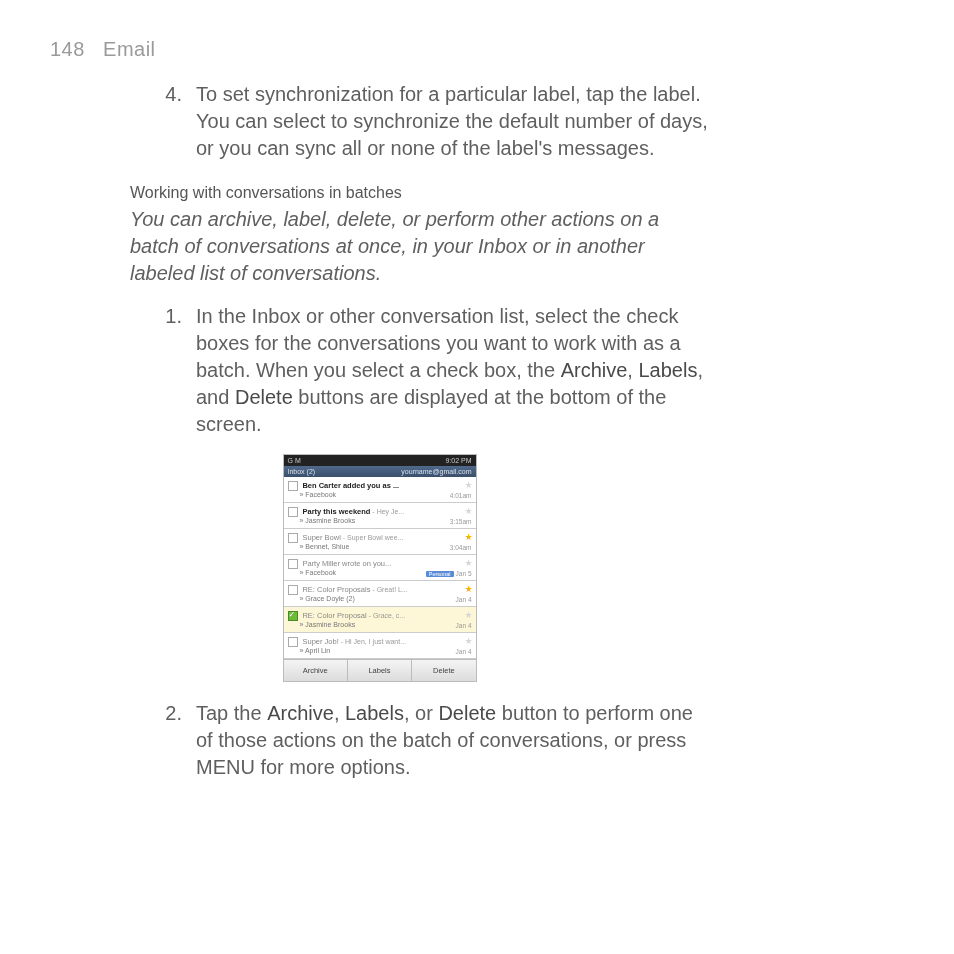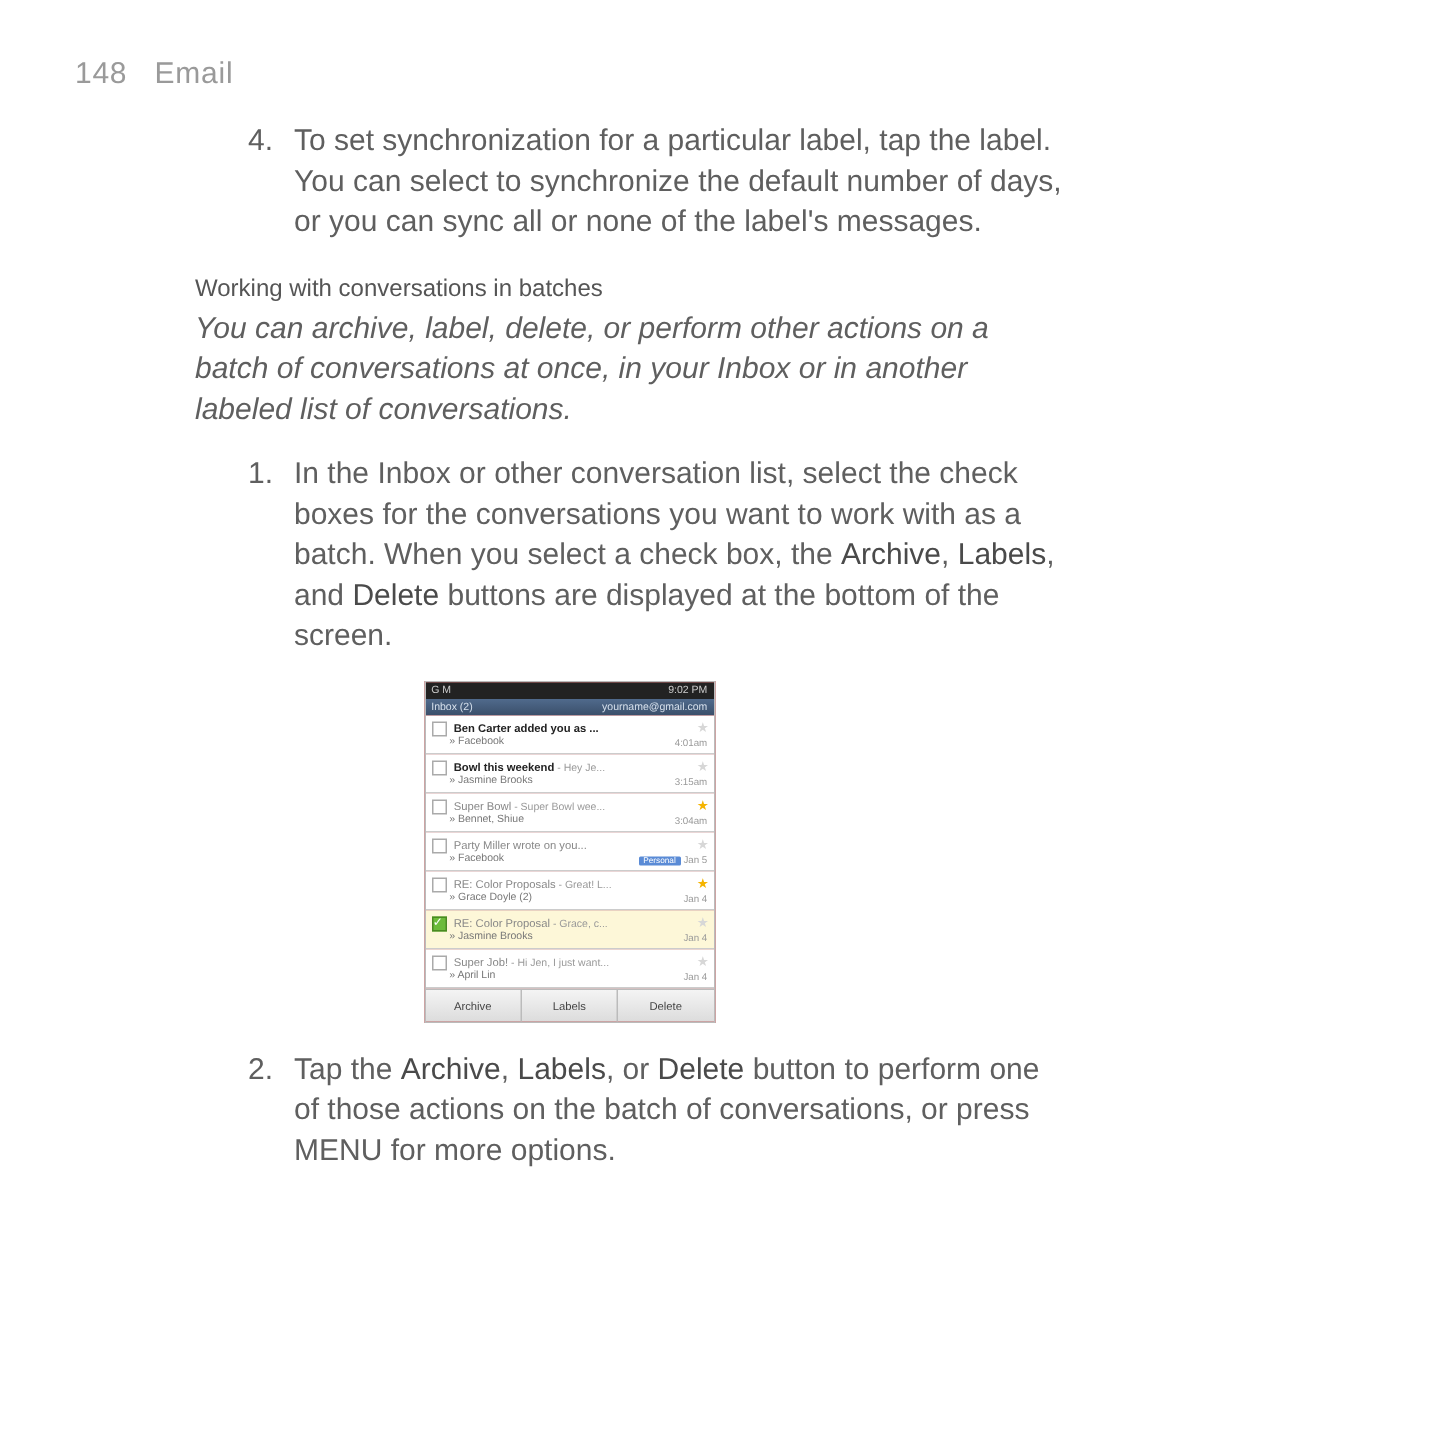--- a/index.html
+++ b/index.html
@@ -60,21 +60,21 @@
   .strong {
     color: #4a4a4a;
     font-weight: 400;
   }
 
   
   .phone {
     width: 192px;
     margin: 16px auto 18px auto;
     border: 1px solid #bbb;
-    background: #b91c1c;
+    background: #86efac;
     font-size: 7px;
     color: #444;
     position: relative;
   }
   .phone .statusbar {
     background: #222;
     color: #ccc;
     padding: 2px 4px;
     display: flex;
     justify-content: space-between;
@@ -231,21 +231,21 @@
     <div class="row">
       <span class="cb"></span>
       <span class="subj">Ben Carter added you as ...</span>
       <span class="star">★</span>
       <div class="from">» Facebook</div>
       <span class="time">4:01am</span>
     </div>
 
     <div class="row">
       <span class="cb"></span>
-      <span class="subj">Bowl this weekend</span><span class="prev"> - Hey Je...</span>
+      <span class="subj">Party this weekend</span><span class="prev"> - Hey Je...</span>
       <span class="star">★</span>
       <div class="from">» Jasmine Brooks</div>
       <span class="time">3:15am</span>
     </div>
 
     <div class="row">
       <span class="cb"></span>
       <span class="subj read">Super Bowl</span><span class="prev"> - Super Bowl wee...</span>
       <span class="star fill">★</span>
       <div class="from">» Bennet, Shiue</div>

